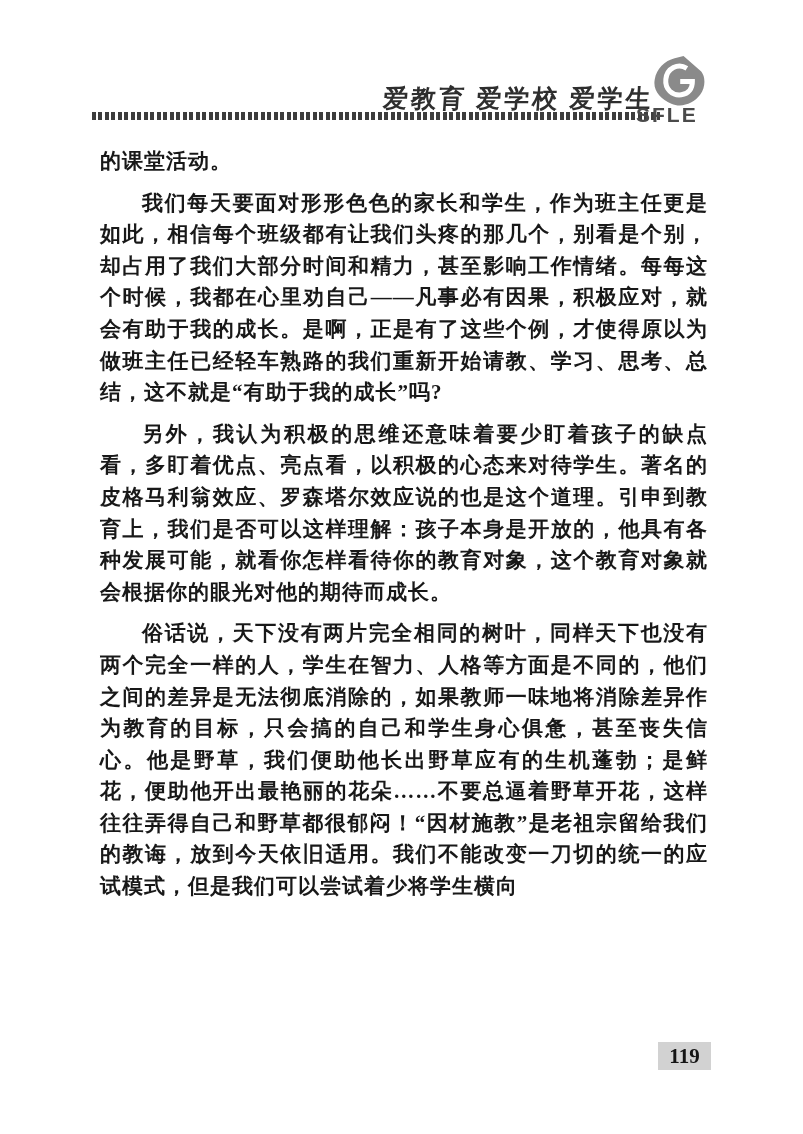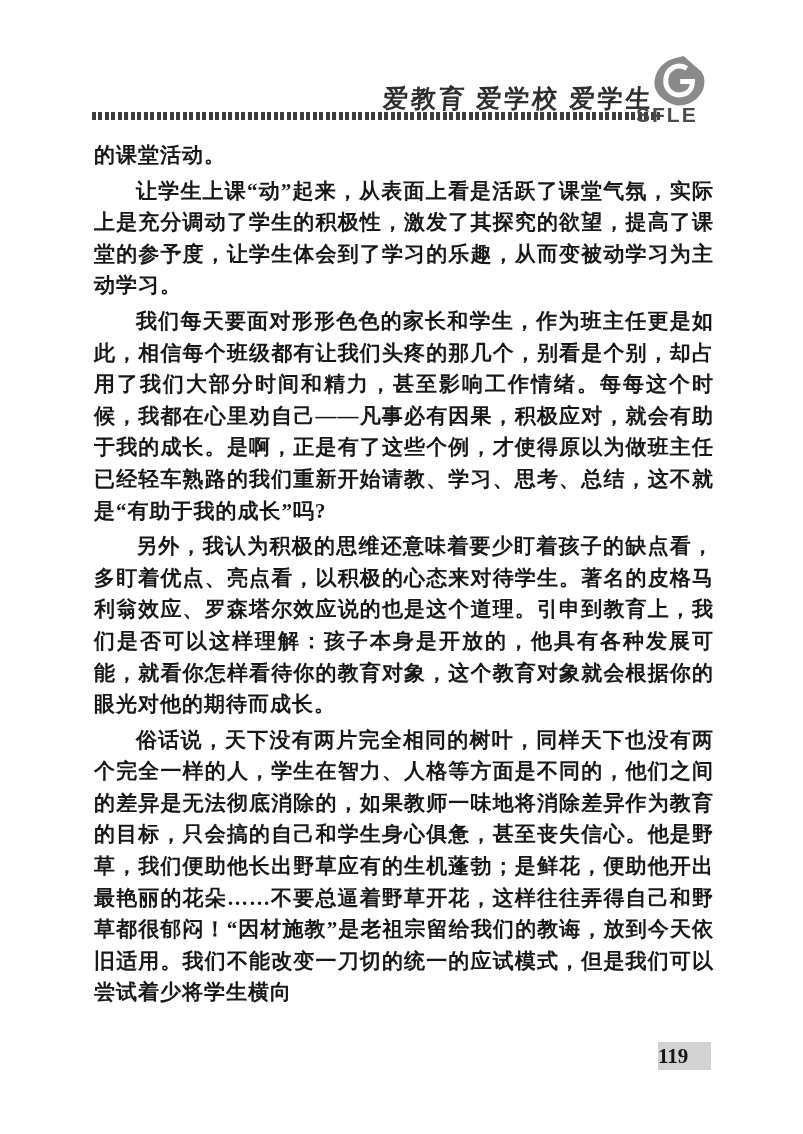--- a/index.html
+++ b/index.html
@@ -38,35 +38,35 @@
 
   
   .body{
     position:absolute;left:90px;top:136px;width:628px;
     color:#181818;
     font-size:21px;line-height:31.6px;
     letter-spacing:1px;
     text-align:justify;
     font-weight:600;
   }
-  .body p{margin:4px;padding:0;text-indent:2em;}
+  .body p{margin:10px;padding:0;text-indent:2em;}
   .body p.no-indent{text-indent:0;}
   .body p.heading{
     font-weight:800;
     font-family:"Liberation Sans","DejaVu Sans",sans-serif;
     letter-spacing:1.5px;
   }
 
   
   .pagenum{
     position:absolute;left:658px;top:1042px;width:53px;height:28px;
     background:#d2d2d2;
     color:#151515;
     font-size:21px;font-weight:bold;
-    line-height:28px;
+    text-align:center;line-height:28px;
     font-family:"Liberation Serif","DejaVu Serif",serif;
   }
 </style>
 </head>
 <body>
 
 <div class="page">
 
   <div class="header">
     <div class="slogan">爱教育 爱学校 爱学生</div>
@@ -79,21 +79,20 @@
           <path d="M60 2 L92 30 C100 40 100 58 90 72 C78 88 56 96 38 88 C18 80 4 64 8 44 C11 26 26 10 44 6 Z" fill="#8a8a8a"></path>
           <path d="M66 24 C50 14 30 24 28 44 C26 62 40 74 56 72 C70 70 76 60 76 48 L54 48" fill="none" stroke="#ffffff" stroke-width="9"></path>
         </svg>
       </span>
       <div class="logo-text">SFLE</div>
     </div>
   </div>
 
   <div class="body">
     <p class="no-indent">的课堂活动。</p>
-    <p>让学生上课“动”起来，从表面上看是活跃了课堂气氛，实际上是充分调动了学生的积极性，激发了其探究的欲望，提高了课堂的参予度，让学生体会到了学习的乐趣，从而变被动学习为主动学习。</p>
     <p>我们每天要面对形形色色的家长和学生，作为班主任更是如此，相信每个班级都有让我们头疼的那几个，别看是个别，却占用了我们大部分时间和精力，甚至影响工作情绪。每每这个时候，我都在心里劝自己——凡事必有因果，积极应对，就会有助于我的成长。是啊，正是有了这些个例，才使得原以为做班主任已经轻车熟路的我们重新开始请教、学习、思考、总结，这不就是“有助于我的成长”吗?</p>
     <p>另外，我认为积极的思维还意味着要少盯着孩子的缺点看，多盯着优点、亮点看，以积极的心态来对待学生。著名的皮格马利翁效应、罗森塔尔效应说的也是这个道理。引申到教育上，我们是否可以这样理解：孩子本身是开放的，他具有各种发展可能，就看你怎样看待你的教育对象，这个教育对象就会根据你的眼光对他的期待而成长。</p>
     <p>俗话说，天下没有两片完全相同的树叶，同样天下也没有两个完全一样的人，学生在智力、人格等方面是不同的，他们之间的差异是无法彻底消除的，如果教师一味地将消除差异作为教育的目标，只会搞的自己和学生身心俱惫，甚至丧失信心。他是野草，我们便助他长出野草应有的生机蓬勃；是鲜花，便助他开出最艳丽的花朵……不要总逼着野草开花，这样往往弄得自己和野草都很郁闷！“因材施教”是老祖宗留给我们的教诲，放到今天依旧适用。我们不能改变一刀切的统一的应试模式，但是我们可以尝试着少将学生横向</p>
   </div>
 
   <div class="pagenum">119</div>
 
 </div>
 
 </body></html>

